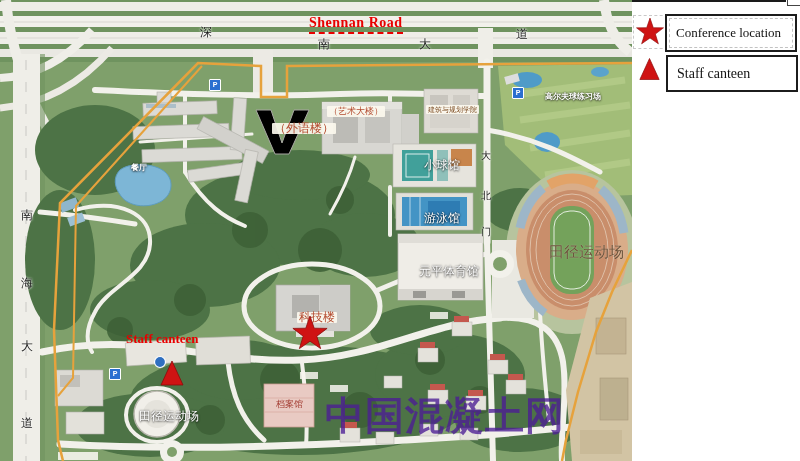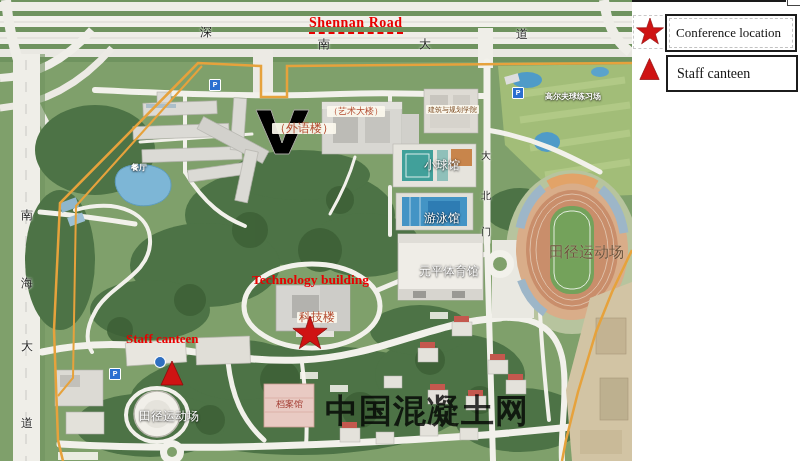--- a/index.html
+++ b/index.html
@@ -15,21 +15,21 @@
         padding:0 2px;border-radius:1px;margin-top:10px;}
   .chip.tiny{font-size:7px;line-height:9px;color:#7a4a20;}
   .wlabel{font-size:12px;color:#fff;text-shadow:0 0 2px rgba(0,0,0,.75),0 1px 2px rgba(0,0,0,.55);}
   .wlabel.sm{font-size:8px;font-weight:bold;}
   .field-label{font-size:15px;color:#6b5138;text-shadow:0 0 1px rgba(255,255,255,.5);}
   .pink-label{font-size:9px;color:#a23a30;}
   .p-icon{width:10px;height:10px;background:#2a6fd0;color:#fff;font-size:7px;font-weight:bold;
         line-height:10px;text-align:center;border-radius:1px;border:1px solid #fff;}
   .ann{font-family:Liberation Serif, serif;font-weight:bold;font-size:13px;color:#e80000;}
   .ann.big{font-size:14px;border-bottom:2px dashed #e80000;padding-bottom:1px;letter-spacing:.5px;}
-  .watermark{font-size:33px;font-weight:bold;color:#000000;opacity:.78;letter-spacing:1px;}
+  .watermark{font-size:39px;font-weight:bold;color:#4c1d95;opacity:.78;letter-spacing:1px;}
   .legend{position:absolute;left:632px;top:0;width:168px;height:384px;background:#fff;}
   .legend-topline{position:absolute;left:0;top:0;width:154px;height:0;border-top:2px solid #1a1a1a;}
   .legend-frag{position:absolute;left:155px;top:0;width:12px;height:5px;
         border-left:1px solid #444;border-bottom:1px solid #444;}
   .sel-star{position:absolute;left:1px;top:15px;width:33px;height:32px;border:1px dashed #c9c9c9;}
   .legend-star{position:absolute;left:3px;top:17px;}
   .legend-tri{position:absolute;left:7px;top:57px;}
   .lbox{position:absolute;border:2px solid #1c1c1c;background:#fff;display:flex;align-items:center;}
   .lbox .inner-dash{position:absolute;left:2px;top:2px;right:2px;bottom:2px;border:1px dashed #c2c2c2;}
   .lbox span{position:relative;padding-left:9px;font-family:"Liberation Serif",serif;
@@ -267,21 +267,20 @@
     <span class="ov wlabel sm" style="left:545px;top:91px">高尔夫球练习场</span>
     <span class="ov wlabel" style="left:139px;top:408px">田径运动场</span>
     <span class="ov pink-label" style="left:276px;top:398px">档案馆</span>
     <span class="ov wlabel sm" style="left:131px;top:162px">餐厅</span>
 
     <span class="ov p-icon" style="left:209px;top:79px">P</span>
     <span class="ov p-icon" style="left:512px;top:87px">P</span>
     <span class="ov p-icon" style="left:109px;top:368px">P</span>
 
     <span class="ov ann big" style="left:309px;top:15px">Shennan Road</span>
-    <span class="ov ann" style="left:252px;top:272px;font-size:13.5px">Technology building</span>
     <span class="ov ann" style="left:126px;top:331px">Staff canteen</span>
 
     <svg class="ov" style="left:291px;top:315px" width="38" height="36" viewBox="0 0 38 34">
       <polygon points="19,0 23.2,12.2 36.1,12.4 25.8,20.2 29.6,32.6 19,25.2 8.4,32.6 12.2,20.2 1.9,12.4 14.8,12.2" fill="#cf1313" stroke="#8b0a0a" stroke-width="0.8"></polygon>
     </svg>
     <svg class="ov" style="left:160px;top:360px" width="24" height="26" viewBox="0 0 24 26">
       <polygon points="12,1 23,25 1,25" fill="#cf1313" stroke="#8b0a0a" stroke-width="0.8"></polygon>
     </svg>
 
     <span class="ov watermark" style="left:325px;top:389px">中国混凝土网</span>

